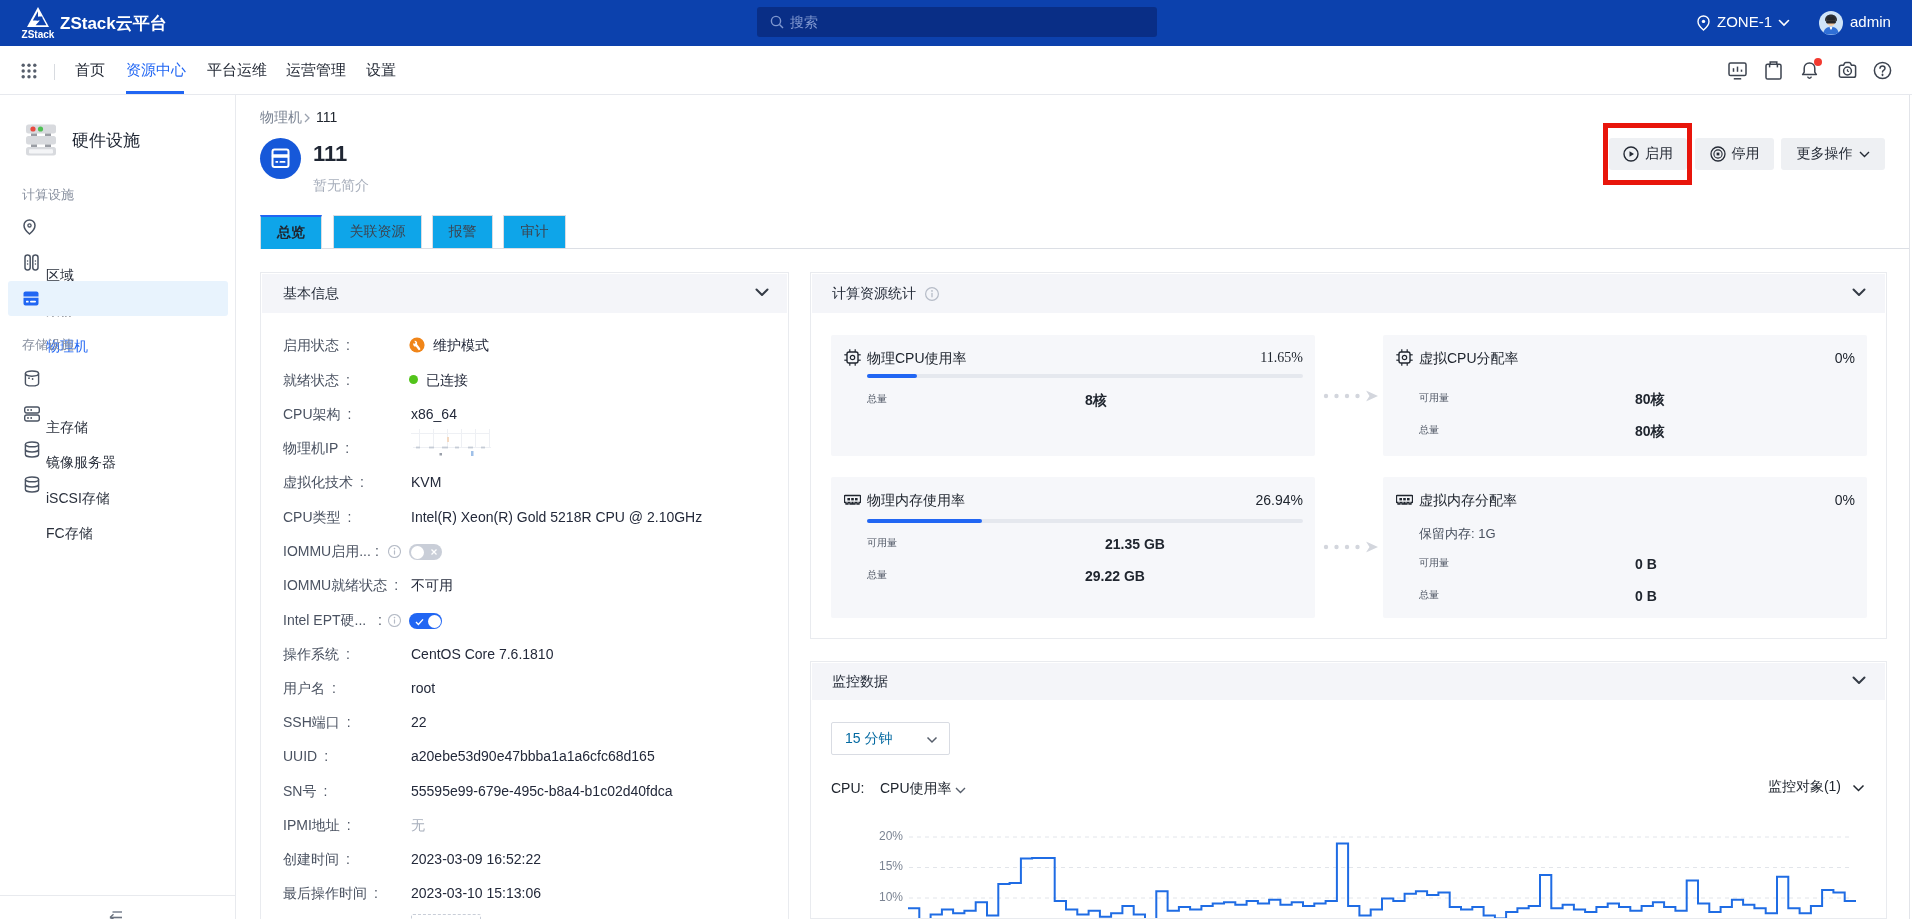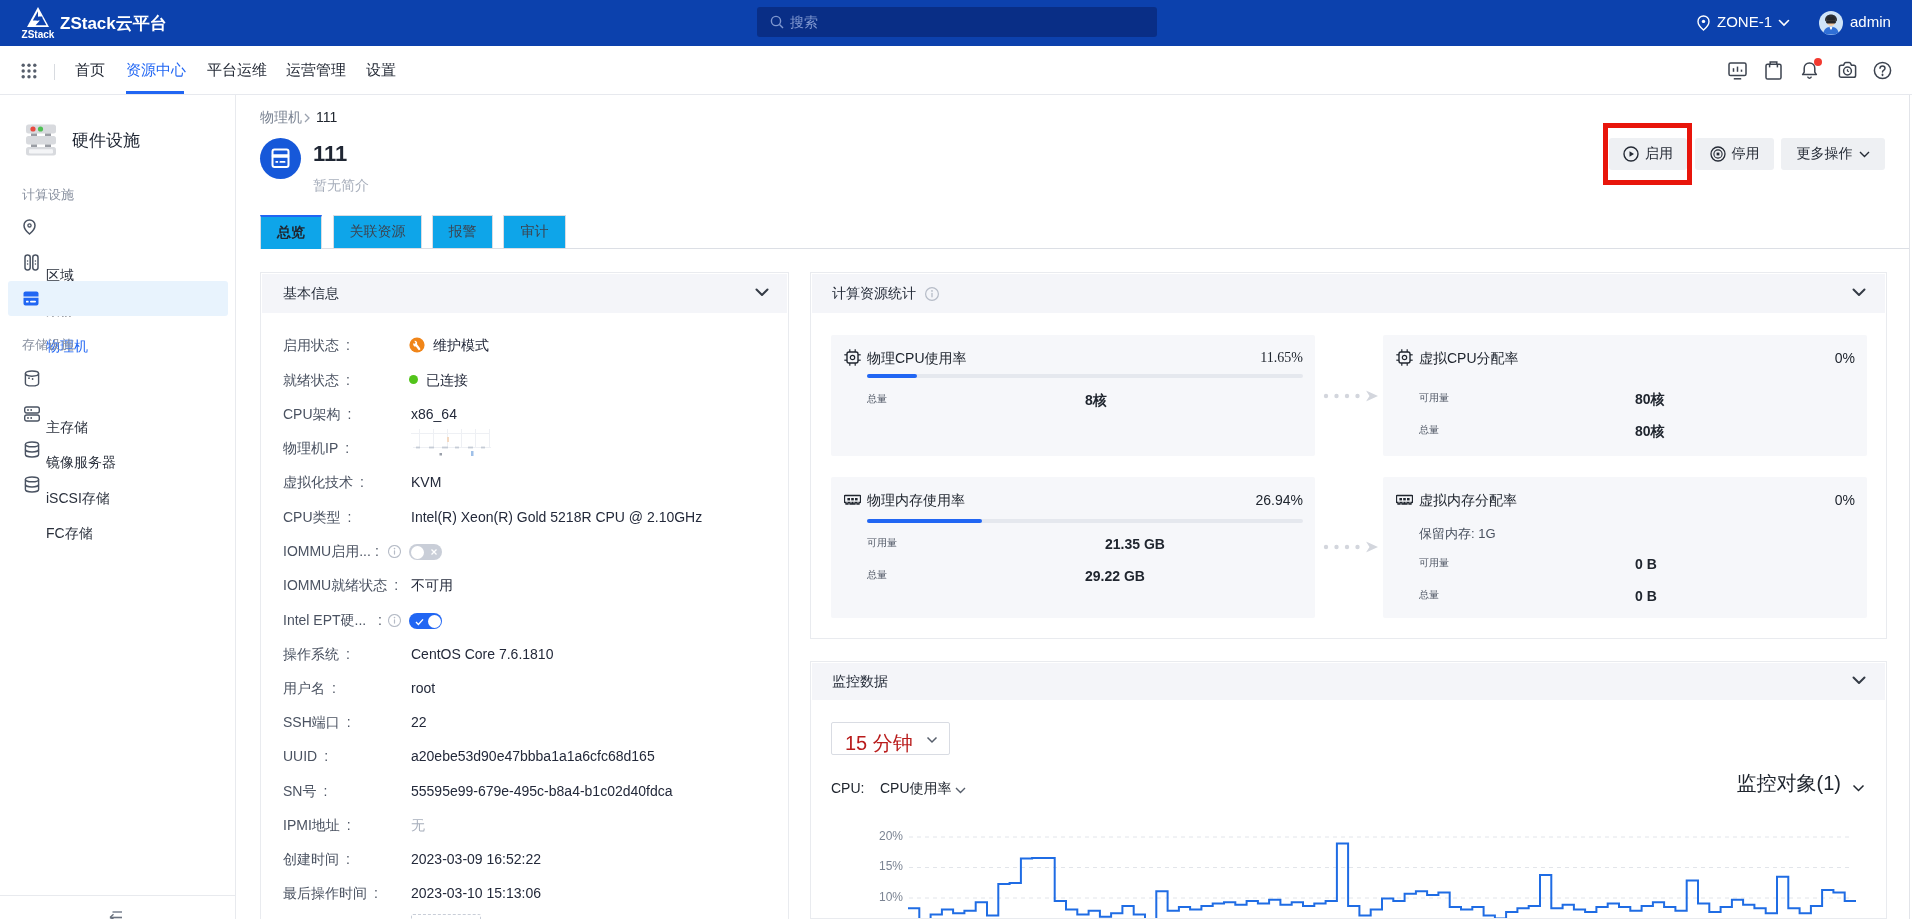--- a/index.html
+++ b/index.html
@@ -470,31 +470,31 @@
   </div>
 
   <div class="card" id="card3" style="left:810px;top:661px;width:1077px;height:258px;">
     <div class="card-head" style="height:37px;">
         <span class="card-title" style="line-height:37px;">监控数据</span>
       <svg class="abs" style="left:1040px;top:13px" width="14" height="9" viewBox="0 0 14 9">
           <path class="chev" d="M1.5 1.5 L7 7 L12.5 1.5"></path>
         </svg>
     </div>
     <div class="abs" style="left:20px;top:60px;width:119px;height:33px;border:1px solid #d9dce3;border-radius:2px;">
-      <span style="position:absolute;left:13px;top:7px;font-size:20px;color:#b91c1c;">15 分钟</span>
+      <span style="position:absolute;left:13px;top:7px;font-size:14px;color:#0369a1;">15 分钟</span>
       <svg class="abs" style="left:94px;top:13px" width="12" height="8" viewBox="0 0 12 8">
           <path d="M1.5 1.5 L6 6 L10.5 1.5" fill="none" stroke="#565e6b" stroke-width="1.5"></path>
         </svg>
     </div>
     <div class="abs" style="left:20px;top:118px;font-size:14px;color:#20262f;">CPU:</div>
     <div class="abs" style="left:69px;top:118px;font-size:14px;color:#20262f;">CPU使用率</div>
     <svg class="abs" style="left:144px;top:125px" width="11" height="7" viewBox="0 0 11 7">
         <path d="M1 1 L5.5 5.5 L10 1" fill="none" stroke="#565e6b" stroke-width="1.4"></path>
       </svg>
-    <div class="abs" style="left:900px;top:108px;width:130px;font-size:20px;color:#20262f;text-align:right;">监控对象(1)</div>
+    <div class="abs" style="left:900px;top:116px;width:130px;font-size:14px;color:#20262f;text-align:right;">监控对象(1)</div>
     <svg class="abs" style="left:1041px;top:122px" width="13" height="9" viewBox="0 0 13 9">
         <path d="M1.5 1.5 L6.5 6.5 L11.5 1.5" fill="none" stroke="#20262f" stroke-width="1.5"></path>
       </svg>
     <div class="abs" style="left:52px;top:167px;width:40px;font-size:12px;color:#7b8493;text-align:right;">20%</div>
     <div class="abs" style="left:52px;top:197px;width:40px;font-size:12px;color:#7b8493;text-align:right;">15%</div>
     <div class="abs" style="left:52px;top:228px;width:40px;font-size:12px;color:#7b8493;text-align:right;">10%</div>
     <svg class="abs" style="left:0;top:0" width="1075" height="256" viewBox="0 0 1075 256">
       <g stroke="#e2e5ea" stroke-width="1" stroke-dasharray="4 4">
         <line x1="98" y1="175" x2="1042" y2="175"></line>
         <line x1="98" y1="205.5" x2="1042" y2="205.5"></line>

